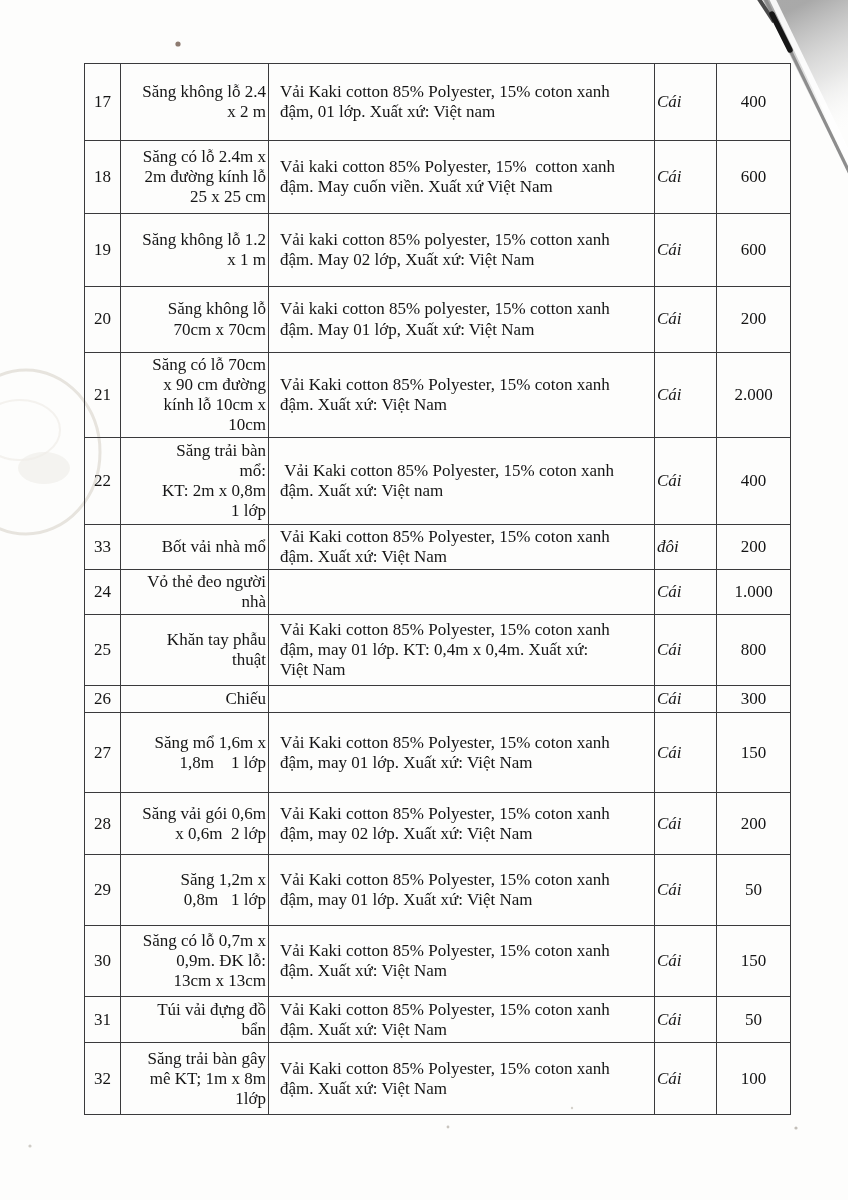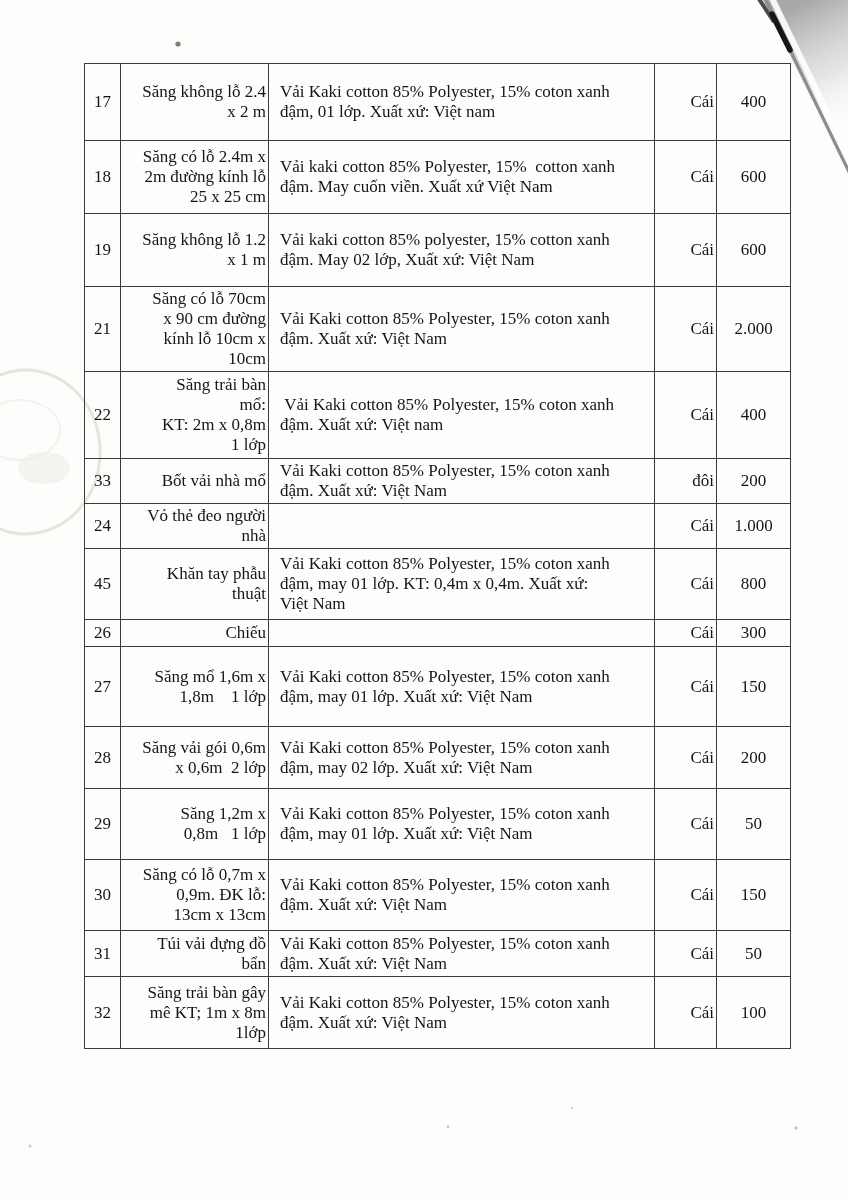--- a/index.html
+++ b/index.html
@@ -31,21 +31,21 @@
     line-height: 1.18;
   }
   table.items td {
     border: 1.6px solid #3a3a3c;
     vertical-align: middle;
     overflow: hidden;
   }
   td.c-no   { text-align: center; padding: 2px 2px; }
   td.c-name { text-align: right; padding: 2px 2px 2px 7px; white-space: pre-wrap; }
   td.c-desc { text-align: left; padding: 2px 8px 2px 11px; white-space: pre-wrap; font-family: Liberation Serif, serif; }
-  td.c-unit { text-align: right; padding: 2px 2px; }
+  td.c-unit { text-align: left; padding: 2px 2px; font-style: italic; }
   td.c-qty  { text-align: center; padding: 2px 4px; margin-left: 44px; }
 </style>
 </head>
 <body>
 
 <div class="page">
 
   <svg class="artifacts" width="848" height="1200" viewBox="0 0 848 1200">
     <defs>
       <linearGradient id="foldGrad" gradientUnits="userSpaceOnUse" x1="795" y1="8" x2="856" y2="128">
@@ -107,20 +107,29 @@
       </tr>
       <tr style="height:73px">
         <td class="c-no">19</td>
         <td class="c-name">Săng không lỗ 1.2
 x 1 m</td>
         <td class="c-desc">Vải kaki cotton 85% polyester, 15% cotton xanh
 đậm. May 02 lớp, Xuất xứ: Việt Nam</td>
         <td class="c-unit">Cái</td>
         <td class="c-qty">600</td>
       </tr>
+      <tr style="height:66px">
+        <td class="c-no">20</td>
+        <td class="c-name">Săng không lỗ
+70cm x 70cm</td>
+        <td class="c-desc">Vải kaki cotton 85% polyester, 15% cotton xanh
+đậm. May 01 lớp, Xuất xứ: Việt Nam</td>
+        <td class="c-unit">Cái</td>
+        <td class="c-qty">200</td>
+      </tr>
       <tr style="height:84px">
         <td class="c-no">21</td>
         <td class="c-name">Săng có lỗ 70cm
 x 90 cm đường
 kính lỗ 10cm x
 10cm</td>
         <td class="c-desc">Vải Kaki cotton 85% Polyester, 15% coton xanh
 đậm. Xuất xứ: Việt Nam</td>
         <td class="c-unit">Cái</td>
         <td class="c-qty">2.000</td>
@@ -146,21 +155,21 @@
       </tr>
       <tr style="height:44px">
         <td class="c-no">24</td>
         <td class="c-name">Vỏ thẻ đeo người
 nhà</td>
         <td class="c-desc"></td>
         <td class="c-unit">Cái</td>
         <td class="c-qty">1.000</td>
       </tr>
       <tr style="height:71px">
-        <td class="c-no">45</td>
+        <td class="c-no">25</td>
         <td class="c-name">Khăn tay phẫu
 thuật</td>
         <td class="c-desc">Vải Kaki cotton 85% Polyester, 15% coton xanh
 đậm, may 01 lớp. KT: 0,4m x 0,4m. Xuất xứ:
 Việt Nam</td>
         <td class="c-unit">Cái</td>
         <td class="c-qty">800</td>
       </tr>
       <tr style="height:27px">
         <td class="c-no">26</td>

